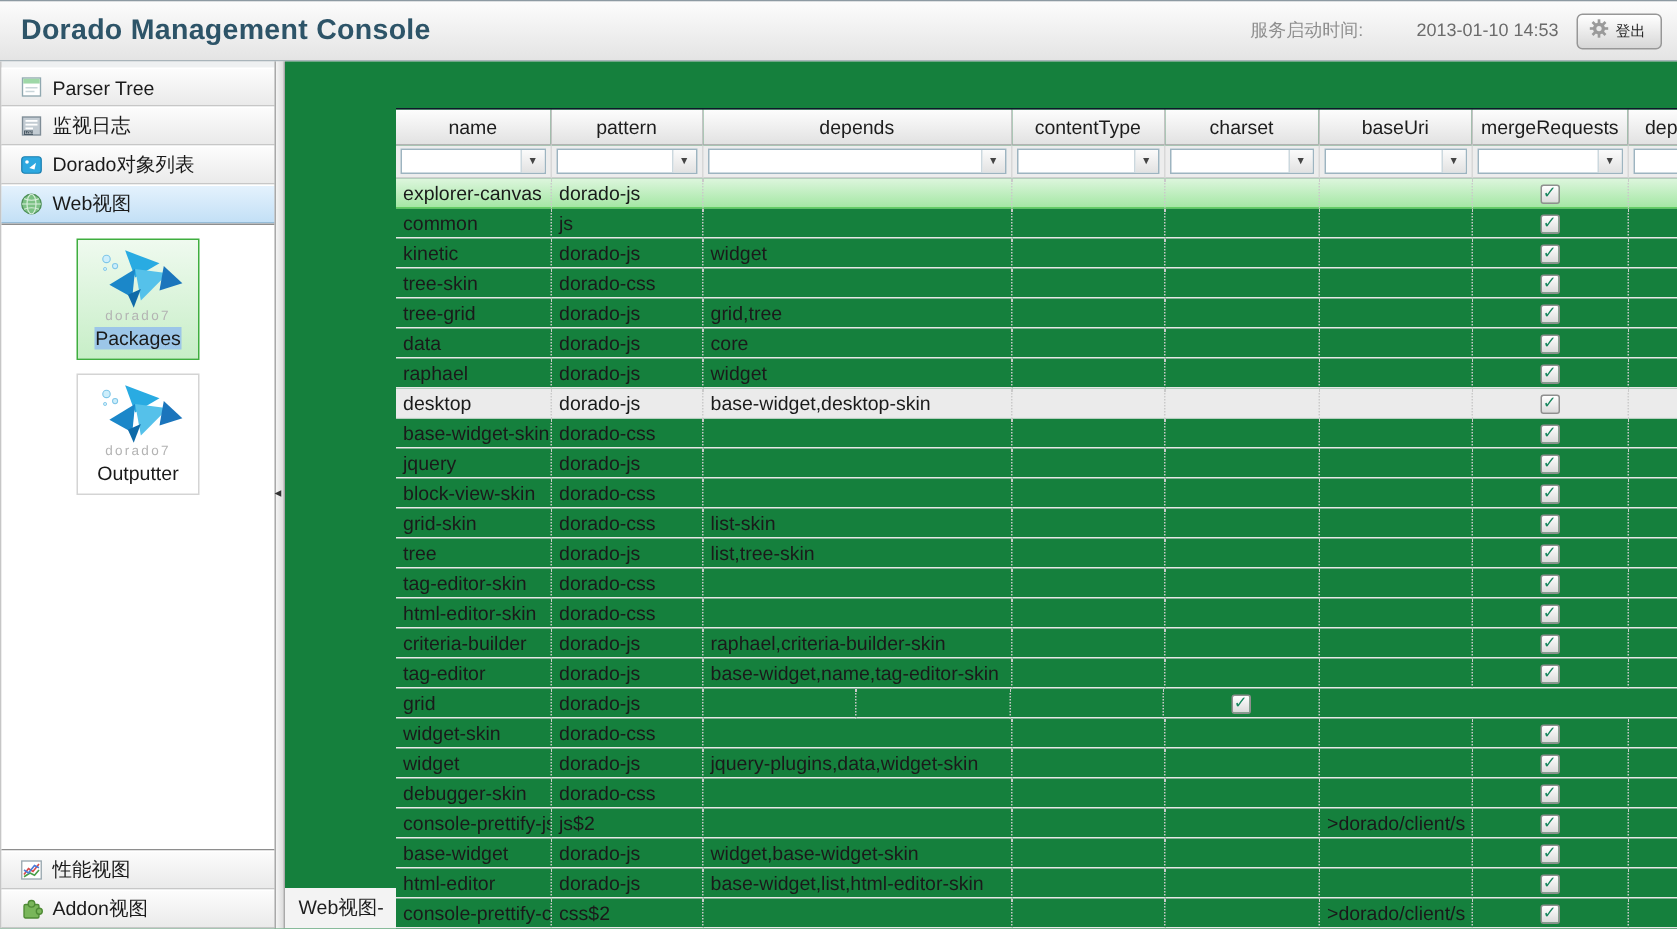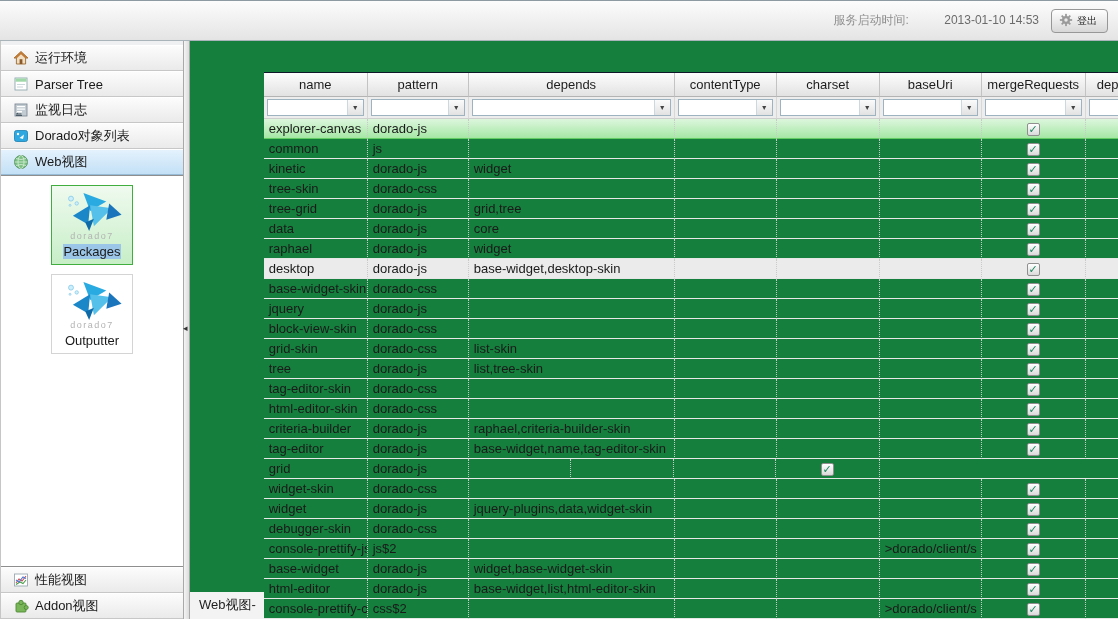--- a/index.html
+++ b/index.html
@@ -66,20 +66,21 @@
 
   .vscroll { width:10px; flex:0 0 10px; background:#f3f3f3; border-left:1px solid #cfcfcf; }
   .vthumb { margin:2px 1px 0; height:285px; background:linear-gradient(90deg,#ececec,#d6d6d6); border:1px solid #bdbdbd; border-radius:4px; cursor:grab; }
 </style>
 </head>
 <body>
 
 <div class="app">
 
   <div class="header">
+    <div class="title">Dorado Management Console</div>
     <div class="header-right">
       <div class="service-time">
         <span>服务启动时间:</span>
         <b>2013-01-10 14:53</b>
       </div>
       <div class="logout-btn">
         <span>
           <svg width="14" height="14" viewBox="0 0 16 16">
             <g fill="#9a9a9a">
               <rect x="7" y="1" width="2" height="14"></rect>
@@ -92,30 +93,20 @@
           </svg>
         </span>
         <span>登出</span>
       </div>
     </div>
   </div>
 
   <div class="content">
 
     <div class="sidebar">
-      <div class="acc-item">
-        <span class="ico">
-          <svg width="16" height="16" viewBox="0 0 16 16">
-            <path d="M8 1.5 L15 8 H12.6 V14 H3.4 V8 H1 Z" fill="#f0dfc5" stroke="#9a6a30" stroke-width="0.9"></path>
-            <path d="M8 1.5 L15 8 H12 L8 4.2 L4 8 H1 Z" fill="#c07a35"></path>
-            <rect x="6.6" y="9.2" width="2.8" height="4.8" fill="#8a5a28"></rect>
-          </svg>
-        </span>
-        <span>运行环境</span>
-      </div>
       <div class="acc-item">
         <span class="ico">
           <svg width="16" height="16" viewBox="0 0 16 16">
             <rect x="2" y="2" width="12" height="12" fill="#ffffff" stroke="#90a8b0" stroke-width="0.9"></rect>
             <rect x="2.5" y="2.5" width="11" height="3.2" fill="#9fd8a8"></rect>
             <rect x="4" y="8" width="8" height="1" fill="#c9d6da"></rect>
             <rect x="4" y="10.5" width="6" height="1" fill="#c9d6da"></rect>
           </svg>
         </span>
         <span>Parser Tree</span>

